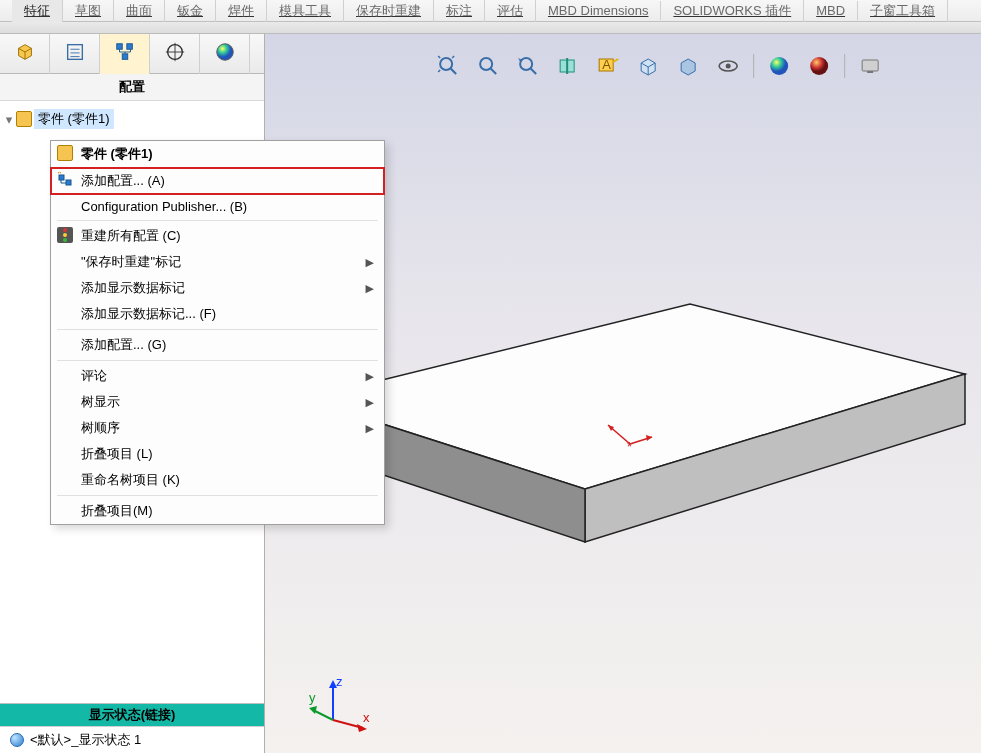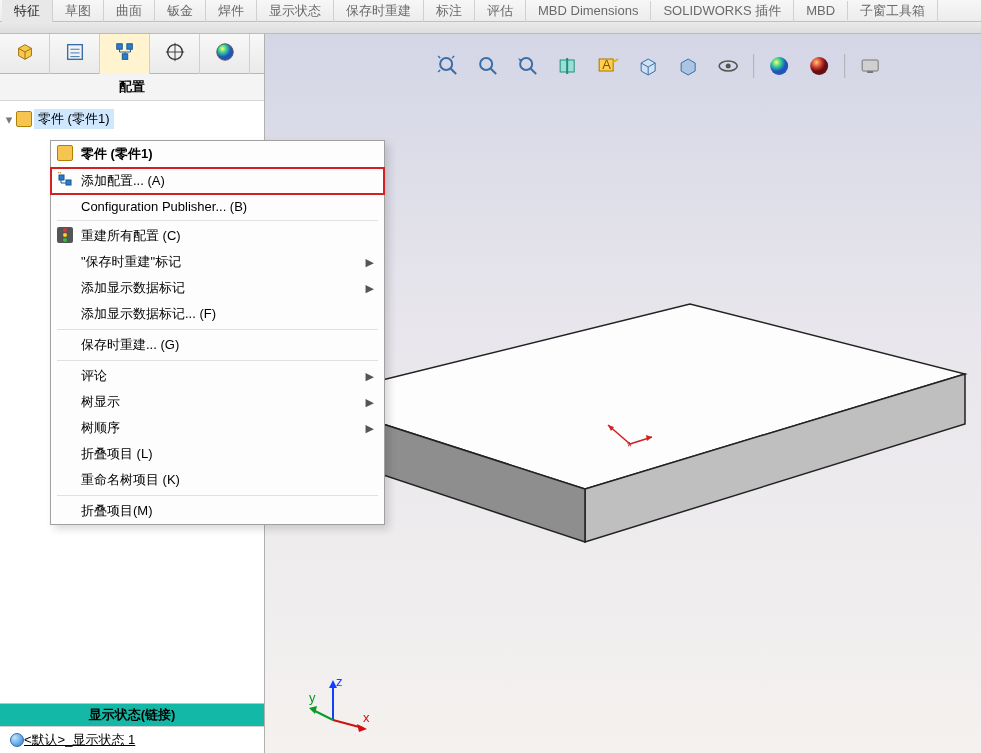--- a/index.html
+++ b/index.html
@@ -5,22 +5,23 @@
   * { box-sizing: border-box; margin: 0; padding: 0; font-family: "Microsoft YaHei", "SimSun", sans-serif; font-size: 13px; }
   html, body { width: 981px; height: 753px; overflow: hidden; background: #fff; }
 
   
   .top-tabs {
     height: 22px;
     background: linear-gradient(#f7f7f7,#ececec);
     border-bottom: 1px solid #c0c0c0;
     display: flex;
     align-items: center;
-    padding-left: 2px;
+    padding-left: 12px;
     color: #333;
+    text-decoration: underline;
   }
   .top-tab {
     padding: 2px 12px 2px 12px;
     border-right: 1px solid #d0d0d0;
     white-space: nowrap;
     color: #6a6a6a;
     font-size: 13px;
   }
   .top-tab.active { background: #e8e8e8; color:#222; }
 
@@ -71,21 +72,21 @@
     width: fit-content;
   }
   .tree-icon-box { width:16px;height:16px;background:#f6c451;border:1px solid #b08000;border-radius:2px;display:flex;align-items:center;justify-content:center; }
 
   .display-state {
     position:absolute;
     bottom:0; left:0; right:0;
     border-top:1px solid #c0c0c0;
   }
   .display-state-title { text-align:center;font-weight:bold;background:#14b8a6;padding:2px 0;border-bottom:1px solid #d0d0d0;}
-  .display-state-item { display:flex;align-items:center;gap:0;padding:4px 10px;text-decoration:underline; }
+  .display-state-item { display:flex;align-items:center;gap:6px;padding:4px 10px; }
 
   
   .viewport {
     flex:1;
     position:relative;
     background: linear-gradient(to bottom,#d4d6e6 0%, #e8e6ec 40%, #f4f1ef 100%);
     overflow:hidden;
   }
 
   .hud-toolbar {
@@ -149,21 +150,21 @@
 </style>
 </head>
 <body>
 
 <div class="top-tabs">
   <div class="top-tab active">特征</div>
   <div class="top-tab">草图</div>
   <div class="top-tab">曲面</div>
   <div class="top-tab">钣金</div>
   <div class="top-tab">焊件</div>
-  <div class="top-tab">显示状态</div>
+  <div class="top-tab">模具工具</div>
   <div class="top-tab">保存时重建</div>
   <div class="top-tab">标注</div>
   <div class="top-tab">评估</div>
   <div class="top-tab">MBD Dimensions</div>
   <div class="top-tab">SOLIDWORKS 插件</div>
   <div class="top-tab">MBD</div>
   <div class="top-tab">子窗工具箱</div>
 </div>
 <div class="sub-bar"></div>
 
@@ -412,21 +413,21 @@
     <span>添加显示数据标记</span>
     <span class="arrow">▶</span>
   </div>
 
   <div class="ctx-item">
     <span>添加显示数据标记... (F)</span>
   </div>
   <div class="ctx-sep"></div>
 
   <div class="ctx-item">
-    <span>保存时重建... (G)</span>
+    <span>添加配置... (G)</span>
   </div>
   <div class="ctx-sep"></div>
 
   <div class="ctx-item">
     <span>评论</span>
     <span class="arrow">▶</span>
   </div>
 
   <div class="ctx-item">
     <span>树显示</span>

